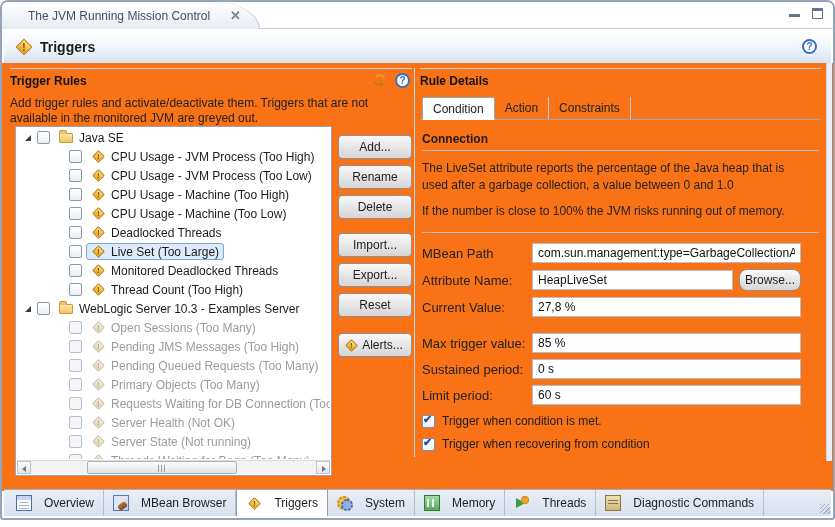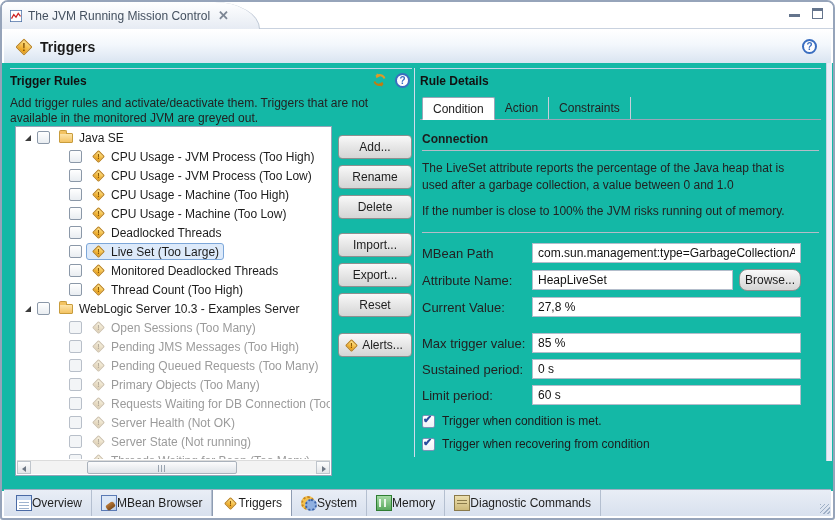--- a/index.html
+++ b/index.html
@@ -5,21 +5,21 @@
   * { box-sizing: border-box; margin: 0; padding: 0; }
   html,body { width:835px; height:527px; overflow:hidden; background:#fff;
     font-family:"Liberation Sans", sans-serif; color:#1c1c1c; }
 
   .window { position:absolute; left:0; top:0; width:835px; height:520px;
     border:2px solid #96a4ba; border-radius:8px 8px 3px 3px; background:#fff; overflow:hidden; }
 
   
   .topbar { position:relative; height:27px; background:#fff; border-bottom:1px solid #c9d2df; }
   .viewtab { position:absolute; left:0; top:0; height:27px; width:258px;
-    display:flex; align-items:center; gap:6px; padding:0 30px 0 8px;
+    display:flex; align-items:center; gap:18px; padding:0 30px 0 8px;
     background:linear-gradient(#ffffff,#e6ebf3); border-right:1px solid #bcc6d4;
     border-top-right-radius:46px 27px; }
   .viewtab-label { font-size:12px; color:#44505f; white-space:nowrap; }
   .tab-close { font-size:13px; font-weight:bold; color:#7d8694; cursor:default; margin-left:2px; }
   .winctl { position:absolute; right:10px; top:6px; display:flex; gap:12px; align-items:center; }
   .min-glyph { width:11px; height:7px; border-bottom:3px solid #64748c; }
   .max-glyph { width:11px; height:11px; border:1px solid #64748c; border-top:3px solid #64748c; background:#fff; }
 
   
   .form-header { position:absolute; left:2px; right:2px; top:28px; height:33px;
@@ -36,21 +36,21 @@
   .dmd i::before { content:"!"; }
   .dmd-md { width:12px; height:12px; } .dmd-md i { font-size:10px; }
   .dmd-sm { width:9px; height:9px; }  .dmd-sm i { font-size:7px; }
 
   .help { width:15px; height:15px; border-radius:50%; border:2px solid #3a6ec0; color:#3a6ec0;
     font-size:10px; font-weight:bold; display:inline-flex; align-items:center; justify-content:center;
     background:#fdfdfe; }
   .help::before { content:"?"; }
 
   
-  .content { position:absolute; top:61px; left:0; right:0; bottom:27px; background:#14b8a6; }
+  .content { position:absolute; top:61px; left:0; right:0; bottom:27px; background:#f97316; }
   .vdivider { position:absolute; left:412px; top:5px; bottom:34px; width:1px; background:#cfdcec; }
   .vstrip { position:absolute; right:1px; top:0; bottom:30px; width:6px;
     background:#e9eef7; border-left:1px solid #c9d4e4; }
 
   .panel { position:absolute; border-top:1px solid #c3d3e8; }
   .panel-title { font-size:12px; font-weight:bold; color:#111; padding-top:5px; }
   .panel-left  { left:8px;  top:5px; width:402px; bottom:2px; }
   .panel-right { left:418px; top:5px; width:401px; bottom:2px; }
   .lp-icons { position:absolute; right:2px; top:3px; display:flex; gap:7px; align-items:center; }
 
@@ -121,21 +121,21 @@
   .crow { display:flex; align-items:center; gap:7px; margin-top:9px; font-size:12px; }
   .cbx { width:13px; height:13px; border:1px solid #7a93b8; border-radius:2px; position:relative;
     background:linear-gradient(#ffffff,#eef2f6); }
   .cbx.checked::after { content:"\2714"; position:absolute; left:0px; top:-3px; font-size:11px;
     font-weight:bold; color:#2a4d9e; }
 
   
   .bottom-bar { position:absolute; left:2px; right:2px; bottom:2px; height:27px;
     background:linear-gradient(#e9eef6,#d8e1ee); border-top:1px solid #9fadc2;
     display:flex; align-items:stretch; padding-left:3px; }
-  .btab { display:flex; align-items:center; gap:0; padding:0 9px; font-size:12px; color:#1e1e1e;
+  .btab { display:flex; align-items:center; gap:12px; padding:0 9px; font-size:12px; color:#1e1e1e;
     border-right:1px solid #b4bfd0; white-space:nowrap; }
   .btab.active { background:#fff; border-left:1px solid #8e9cb2; border-right:1px solid #8e9cb2; }
   .bicon { width:16px; height:16px; flex:0 0 16px; position:relative; display:inline-flex;
     align-items:center; justify-content:center; }
   .btab.overview-icon .bicon { border:1px solid #4a6aa5; background:
     linear-gradient(#c7d9f2 0 4px, #ffffff 4px) ; }
   .btab.overview-icon .bicon::after { content:""; position:absolute; left:2px; right:2px; top:6px; height:7px;
     background:repeating-linear-gradient(#9fb4cf 0 1px, transparent 1px 3px); }
   .btab.mbean-browser-icon .bicon { border:1px solid #5a7ab5; background:linear-gradient(135deg,#dbe7f7 50%,#b9cbe6); }
   .btab.mbean-browser-icon .bicon::after { content:""; position:absolute; right:1px; bottom:1px;
@@ -525,20 +525,24 @@
         <span class="btab-label">Triggers</span>
       </div>
       <div class="btab system-icon">
         <span class="bicon"></span>
         <span class="btab-label">System</span>
       </div>
       <div class="btab memory-icon">
         <span class="bicon"></span>
         <span class="btab-label">Memory</span>
       </div>
+      <div class="btab threads-icon">
+        <span class="bicon"></span>
+        <span class="btab-label">Threads</span>
+      </div>
       <div class="btab diagnostic-commands-icon">
         <span class="bicon"></span>
         <span class="btab-label">Diagnostic Commands</span>
       </div>
   </div>
 
   <div class="grip"></div>
 </div>
 
 </body></html>

